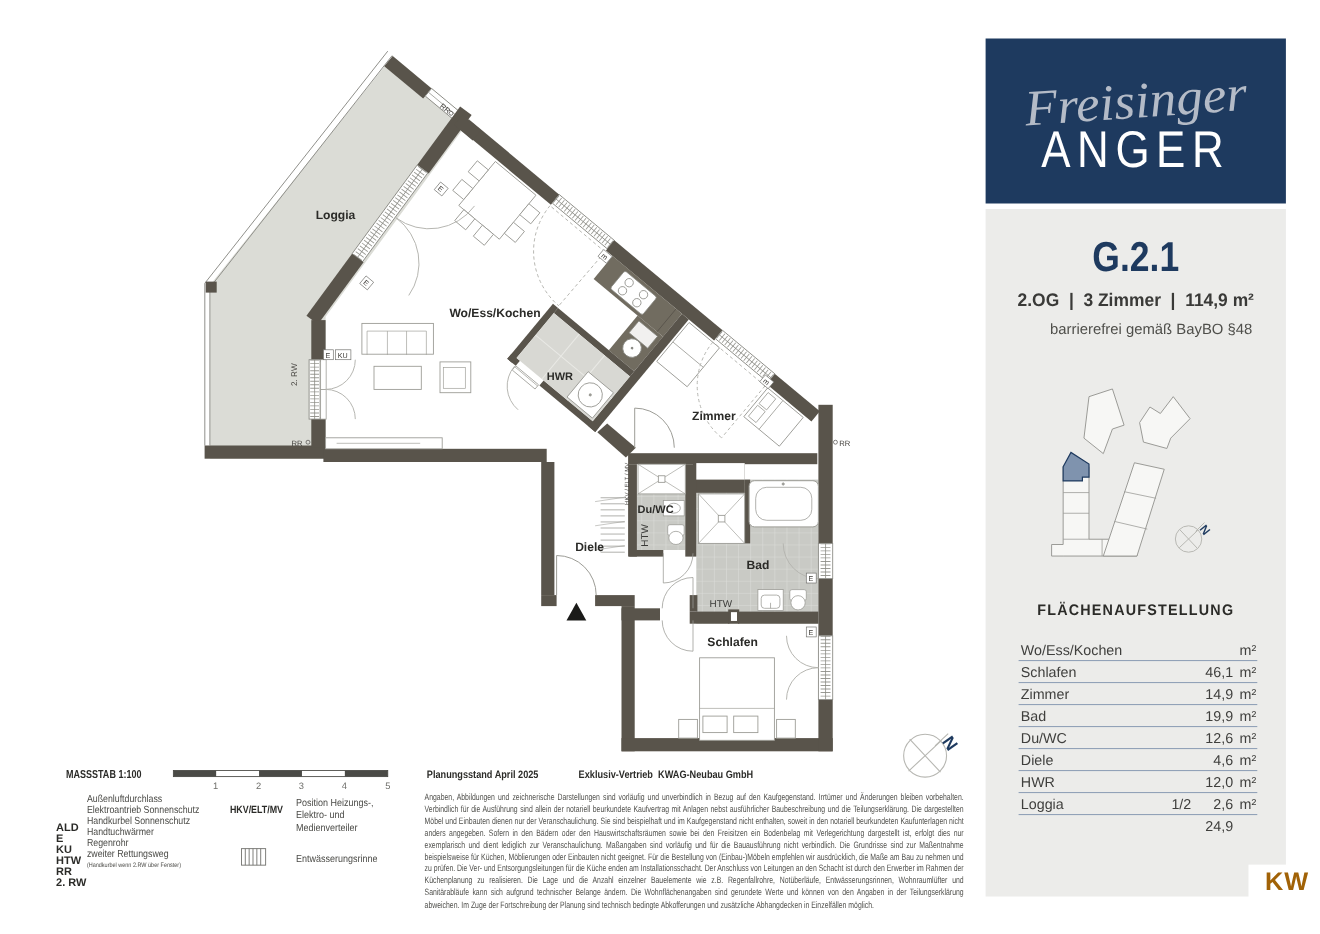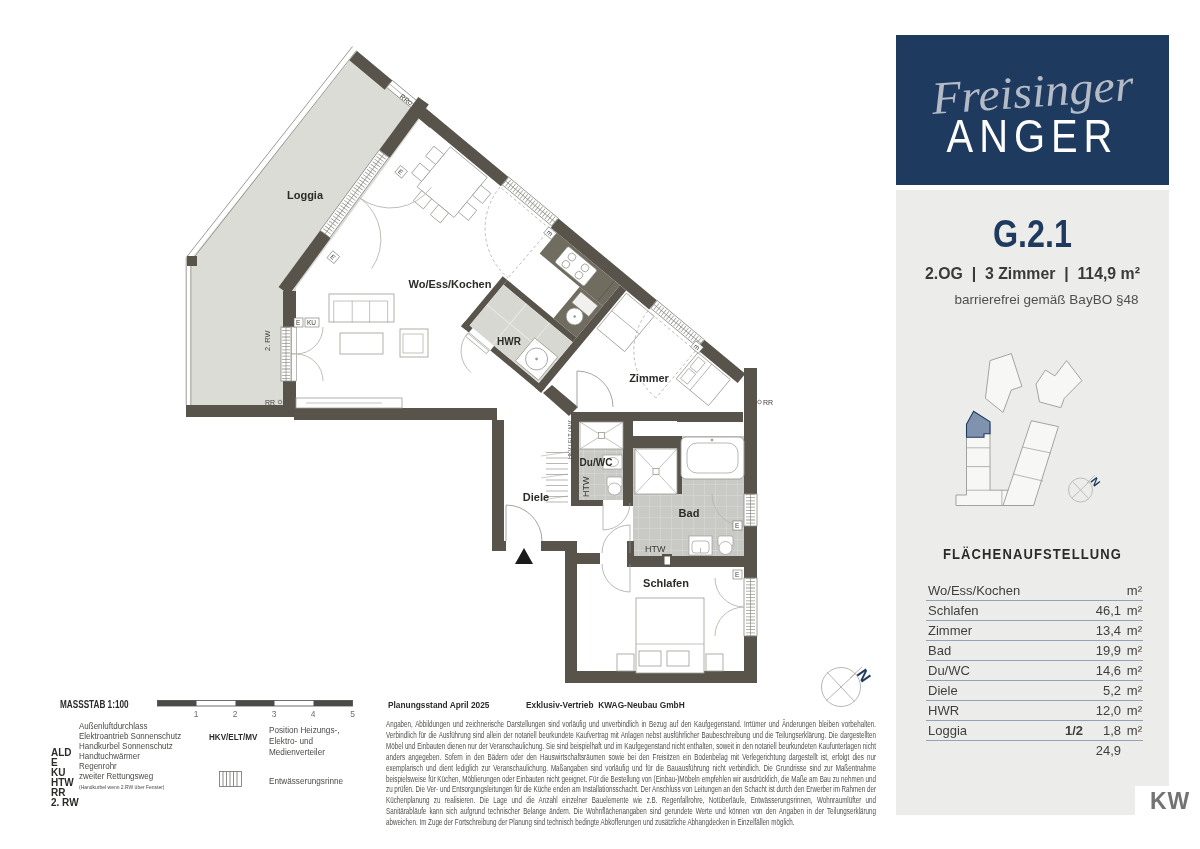--- a/index.html
+++ b/index.html
@@ -422,62 +422,62 @@
 </svg>
 
 <div class="abs" style="left:896px;top:546px;width:273px;text-align:center;font-size:14px;font-weight:700;color:#2b2b28;letter-spacing:1.2px;transform:scaleX(0.93)">FLÄCHENAUFSTELLUNG</div>
 
 <div class="abs" style="left:926px;top:581px;width:217px;font-size:13px;color:#3f3f3d" id="areatable">
   <style>
     .ar{position:relative;height:18.95px;border-bottom:1px solid #92a2b8;}
     .ar .n{position:absolute;left:2px;top:2px;}
     .ar .v{position:absolute;right:22px;top:2px;text-align:right;margin-top:20px;}
     .ar .u{position:absolute;right:1px;top:2px;}
-    .ar .h{position:absolute;right:60px;top:2px;font-weight:bold;}
+    .ar .h{position:absolute;right:60px;top:2px;}
   </style>
 
   <div class="ar">
       <span class="n">Wo/Ess/Kochen</span>
       <span class="v">46,1</span>
       <span class="u">m²</span>
     </div>
 
   <div class="ar">
       <span class="n">Schlafen</span>
-      <span class="v">13,4</span>
+      <span class="v">14,9</span>
       <span class="u">m²</span>
     </div>
 
   <div class="ar">
       <span class="n">Zimmer</span>
       <span class="v">19,9</span>
       <span class="u">m²</span>
     </div>
 
   <div class="ar">
       <span class="n">Bad</span>
-      <span class="v">14,6</span>
+      <span class="v">12,6</span>
       <span class="u">m²</span>
     </div>
 
   <div class="ar">
       <span class="n">Du/WC</span>
-      <span class="v">5,2</span>
+      <span class="v">4,6</span>
       <span class="u">m²</span>
     </div>
 
   <div class="ar">
       <span class="n">Diele</span>
       <span class="v">12,0</span>
       <span class="u">m²</span>
     </div>
 
   <div class="ar">
       <span class="n">HWR</span>
-      <span class="v">1,8</span>
+      <span class="v">2,6</span>
       <span class="u">m²</span>
     </div>
 
   <div class="ar">
       <span class="n">Loggia</span>
       <span class="h">1/2</span>
       <span class="v">24,9</span>
       <span class="u">m²</span>
     </div>
 </div>
@@ -528,13 +528,13 @@
   </svg>
 
   <div class="abs" style="left:269px;top:776px;font-size:9.3px;color:#4a4a46;transform:scaleX(0.88);transform-origin:left top">Entwässerungsrinne</div>
 </div>
 
 <div class="abs" style="left:388px;top:699px;width:310px;font-size:9.8px;font-weight:700;color:#2b2b28;transform:scaleX(0.85);transform-origin:left top">Planungsstand April 2025</div>
 <div class="abs" style="left:526px;top:699px;width:350px;font-size:9.8px;font-weight:700;color:#2b2b28;transform:scaleX(0.85);transform-origin:left top">Exklusiv-Vertrieb&nbsp; KWAG-Neubau GmbH</div>
 <div class="abs" style="left:386px;top:719px;width:656px;font-size:8.4px;line-height:10.9px;color:#4f4f4b;text-align:justify;transform:scaleX(0.747);transform-origin:left top">Angaben, Abbildungen und zeichnerische Darstellungen sind vorläufig und unverbindlich in Bezug auf den Kaufgegenstand. Irrtümer und Änderungen bleiben vorbehalten. Verbindlich für die Ausführung sind allein der notariell beurkundete Kaufvertrag mit Anlagen nebst ausführlicher Baubeschreibung und die Teilungserklärung. Die dargestellten Möbel und Einbauten dienen nur der Veranschaulichung. Sie sind beispielhaft und im Kaufgegenstand nicht enthalten, soweit in den notariell beurkundeten Kaufunterlagen nicht anders angegeben. Sofern in den Bädern oder den Hauswirtschaftsräumen sowie bei den Freisitzen ein Bodenbelag mit Verlegerichtung dargestellt ist, erfolgt dies nur exemplarisch und dient lediglich zur Veranschaulichung. Maßangaben sind vorläufig und für die Bauausführung nicht verbindlich. Die Grundrisse sind zur Maßentnahme beispielsweise für Küchen, Möblierungen oder Einbauten nicht geeignet. Für die Bestellung von (Einbau-)Möbeln empfehlen wir ausdrücklich, die Maße am Bau zu nehmen und zu prüfen. Die Ver- und Entsorgungsleitungen für die Küche enden am Installationsschacht. Der Anschluss von Leitungen an den Schacht ist durch den Erwerber im Rahmen der Küchenplanung zu realisieren. Die Lage und die Anzahl einzelner Bauelemente wie z.B. Regenfallrohre, Notüberläufe, Entwässerungsrinnen, Wohnraumlüfter und Sanitärabläufe kann sich aufgrund technischer Belange ändern. Die Wohnflächenangaben sind gerundete Werte und können von den Angaben in der Teilungserklärung abweichen. Im Zuge der Fortschreibung der Planung sind technisch bedingte Abkofferungen und zusätzliche Abhangdecken in Einzelfällen möglich.</div>
 
 <div class="abs" style="left:1135px;top:786px;width:65px;height:30px;background:#fff"></div>
-<div class="abs" style="left:1150px;top:788px;font-size:23px;font-weight:700;color:#737373;letter-spacing:1px">KW</div>
+<div class="abs" style="left:1150px;top:788px;font-size:23px;font-weight:700;color:#a16207;letter-spacing:1px">KW</div>
 
 </body></html>

